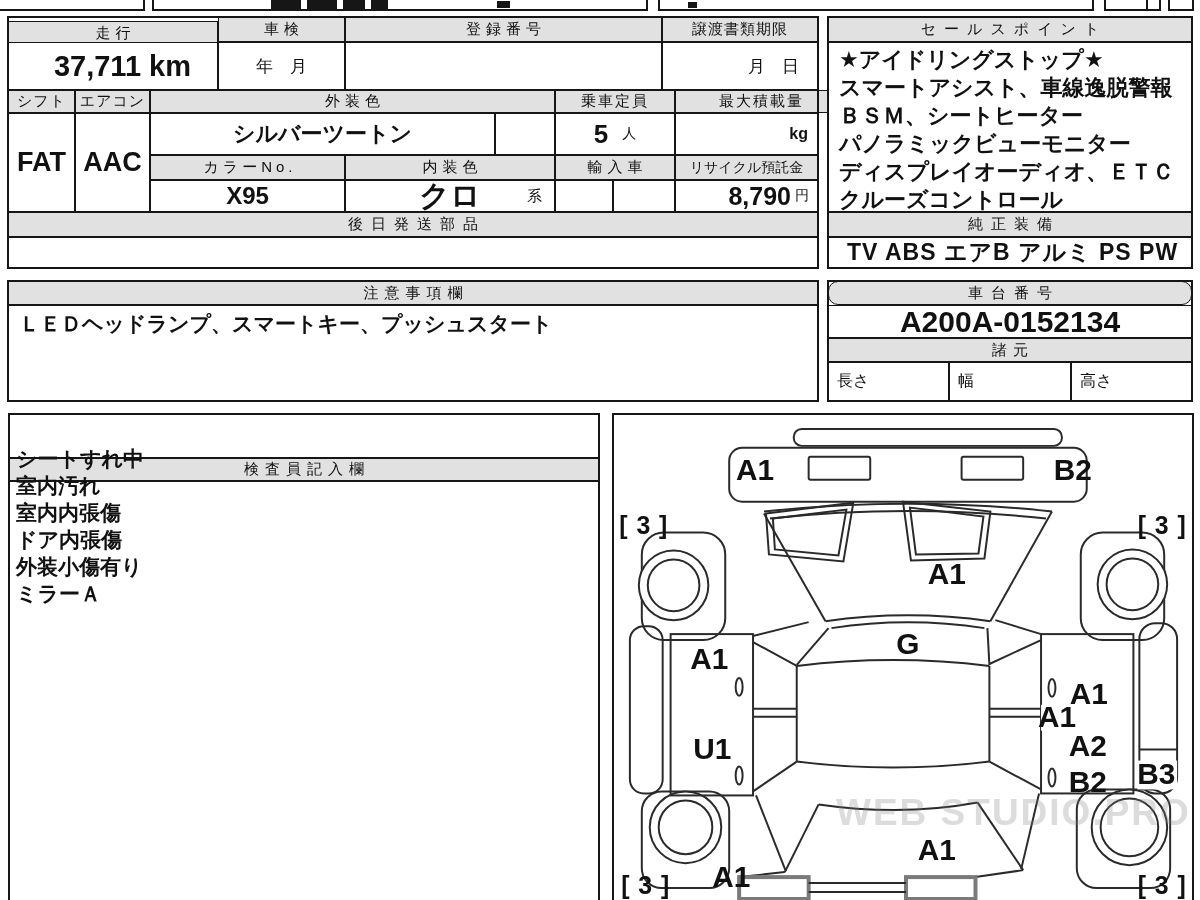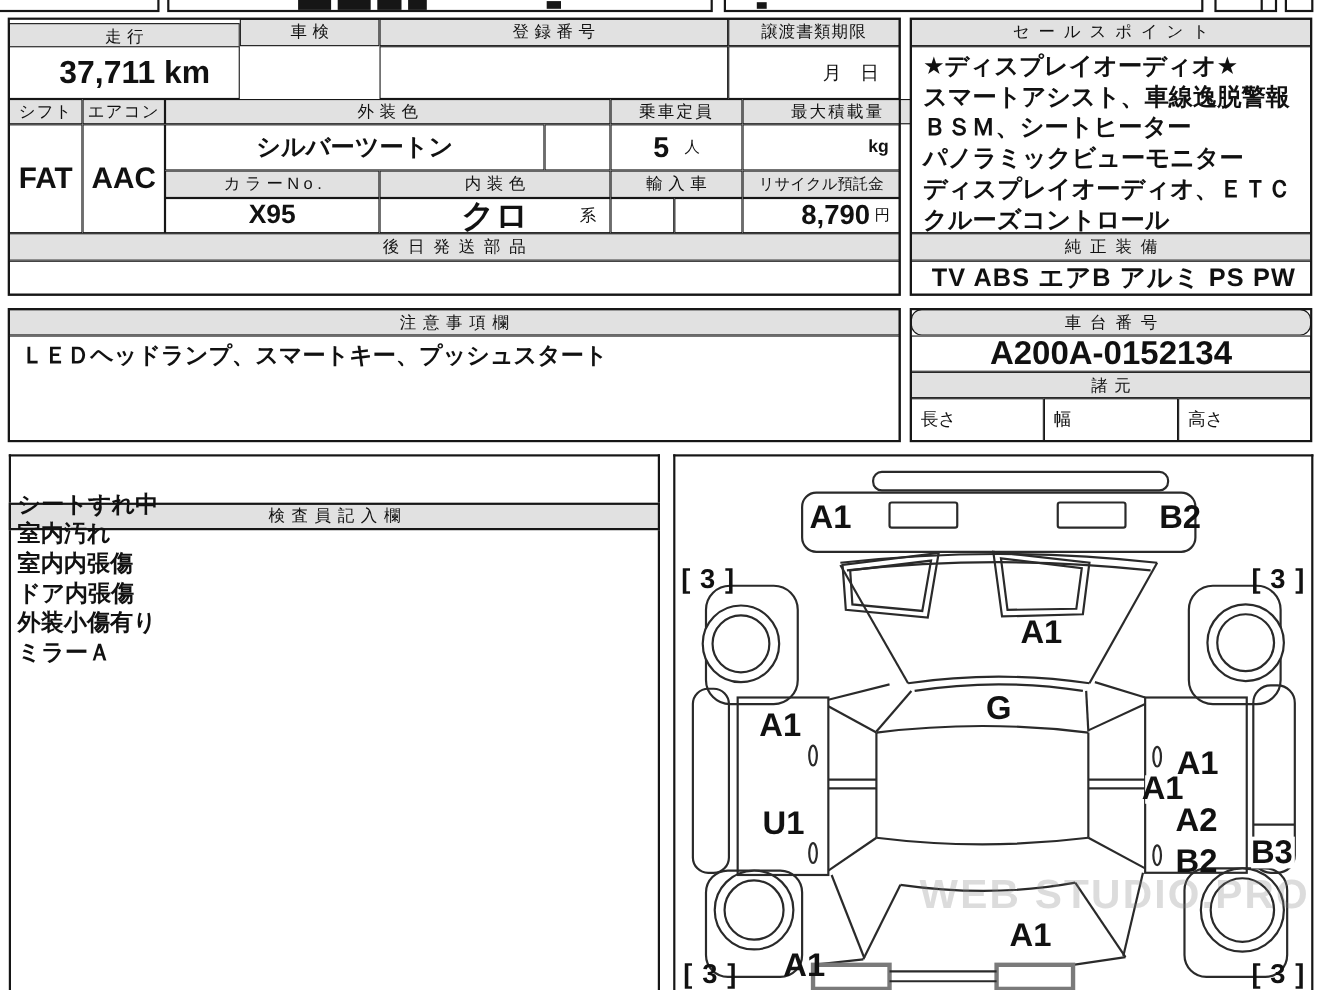--- a/index.html
+++ b/index.html
@@ -44,20 +44,21 @@
   <div class="blob" style="left:371px;top:0;width:17px;height:9px;"></div>
   <div class="blob" style="left:497px;top:1px;width:13px;height:7px;"></div>
   <div class="blob" style="left:688px;top:2px;width:9px;height:6px;"></div>
 
   <div class="cell hd" style="left:8px;top:21px;width:210px;height:25px;">走行</div>
   <div class="cell hd" style="left:218px;top:17px;width:127px;height:25px;">車検</div>
   <div class="cell hd" style="left:345px;top:17px;width:317px;height:25px;">登録番号</div>
   <div class="cell hd" style="left:662px;top:17px;width:156px;height:25px;letter-spacing:1px;text-indent:0;">譲渡書類期限</div>
 
   <div class="cell v" style="left:8px;top:42px;width:210px;height:48px;justify-content:flex-end;padding-right:26px;font-size:29px;">37,711 km</div>
+  <div class="cell" style="left:218px;top:42px;width:127px;height:48px;font-size:17px;">年　月</div>
   <div class="cell" style="left:345px;top:42px;width:317px;height:48px;"></div>
   <div class="cell" style="left:662px;top:42px;width:156px;height:48px;font-size:17px;justify-content:flex-end;padding-right:18px;">月　日</div>
 
   <div class="cell hd" style="left:8px;top:90px;width:67px;height:23px;letter-spacing:1px;text-indent:0;">シフト</div>
   <div class="cell hd" style="left:75px;top:90px;width:75px;height:23px;letter-spacing:1px;text-indent:0;">エアコン</div>
   <div class="cell hd" style="left:150px;top:90px;width:405px;height:23px;">外装色</div>
   <div class="cell hd" style="left:555px;top:90px;width:120px;height:23px;letter-spacing:2px;text-indent:0;">乗車定員</div>
   <div class="cell hd" style="left:675px;top:90px;width:155px;height:23px;letter-spacing:2px;text-indent:0;padding-left:18px;">最大積載量</div>
 
   <div class="cell v" style="left:8px;top:113px;width:67px;height:99px;font-size:27px;">FAT</div>
@@ -86,21 +87,21 @@
     <span class="v" style="font-size:25px;">8,790</span>
     <span class="unit" style="margin-left:4px;">円</span>
   </div>
 
   <div class="cell hd" style="left:8px;top:212px;width:810px;height:25px;letter-spacing:8px;text-indent:8px;">後日発送部品</div>
   <div class="cell" style="left:8px;top:237px;width:810px;height:31px;"></div>
   <div class="frame" style="left:7px;top:16px;width:812px;height:253px;"></div>
 
   <div class="cell hd" style="left:828px;top:17px;width:364px;height:25px;letter-spacing:8px;text-indent:8px;">セールスポイント</div>
   <div class="cell blockbody sp-body" style="left:828px;top:42px;width:364px;height:170px;">
-    <div class="sp-line">★ディスプレイオーディオ★</div>
+    <div class="sp-line">★アイドリングストップ★</div>
     <div class="sp-line">スマートアシスト、車線逸脱警報</div>
     <div class="sp-line">ＢＳＭ、シートヒーター</div>
     <div class="sp-line">パノラミックビューモニター</div>
     <div class="sp-line">ディスプレイオーディオ、ＥＴＣ</div>
     <div class="sp-line">クルーズコントロール</div>
   </div>
   <div class="cell hd" style="left:828px;top:212px;width:364px;height:25px;letter-spacing:8px;text-indent:8px;">純正装備</div>
   <div class="cell v" style="left:828px;top:237px;width:364px;height:31px;justify-content:flex-start;padding-left:18px;font-size:23px;letter-spacing:1px;">TV ABS エアB アルミ PS PW</div>
   <div class="frame" style="left:827px;top:16px;width:366px;height:253px;"></div>
 

